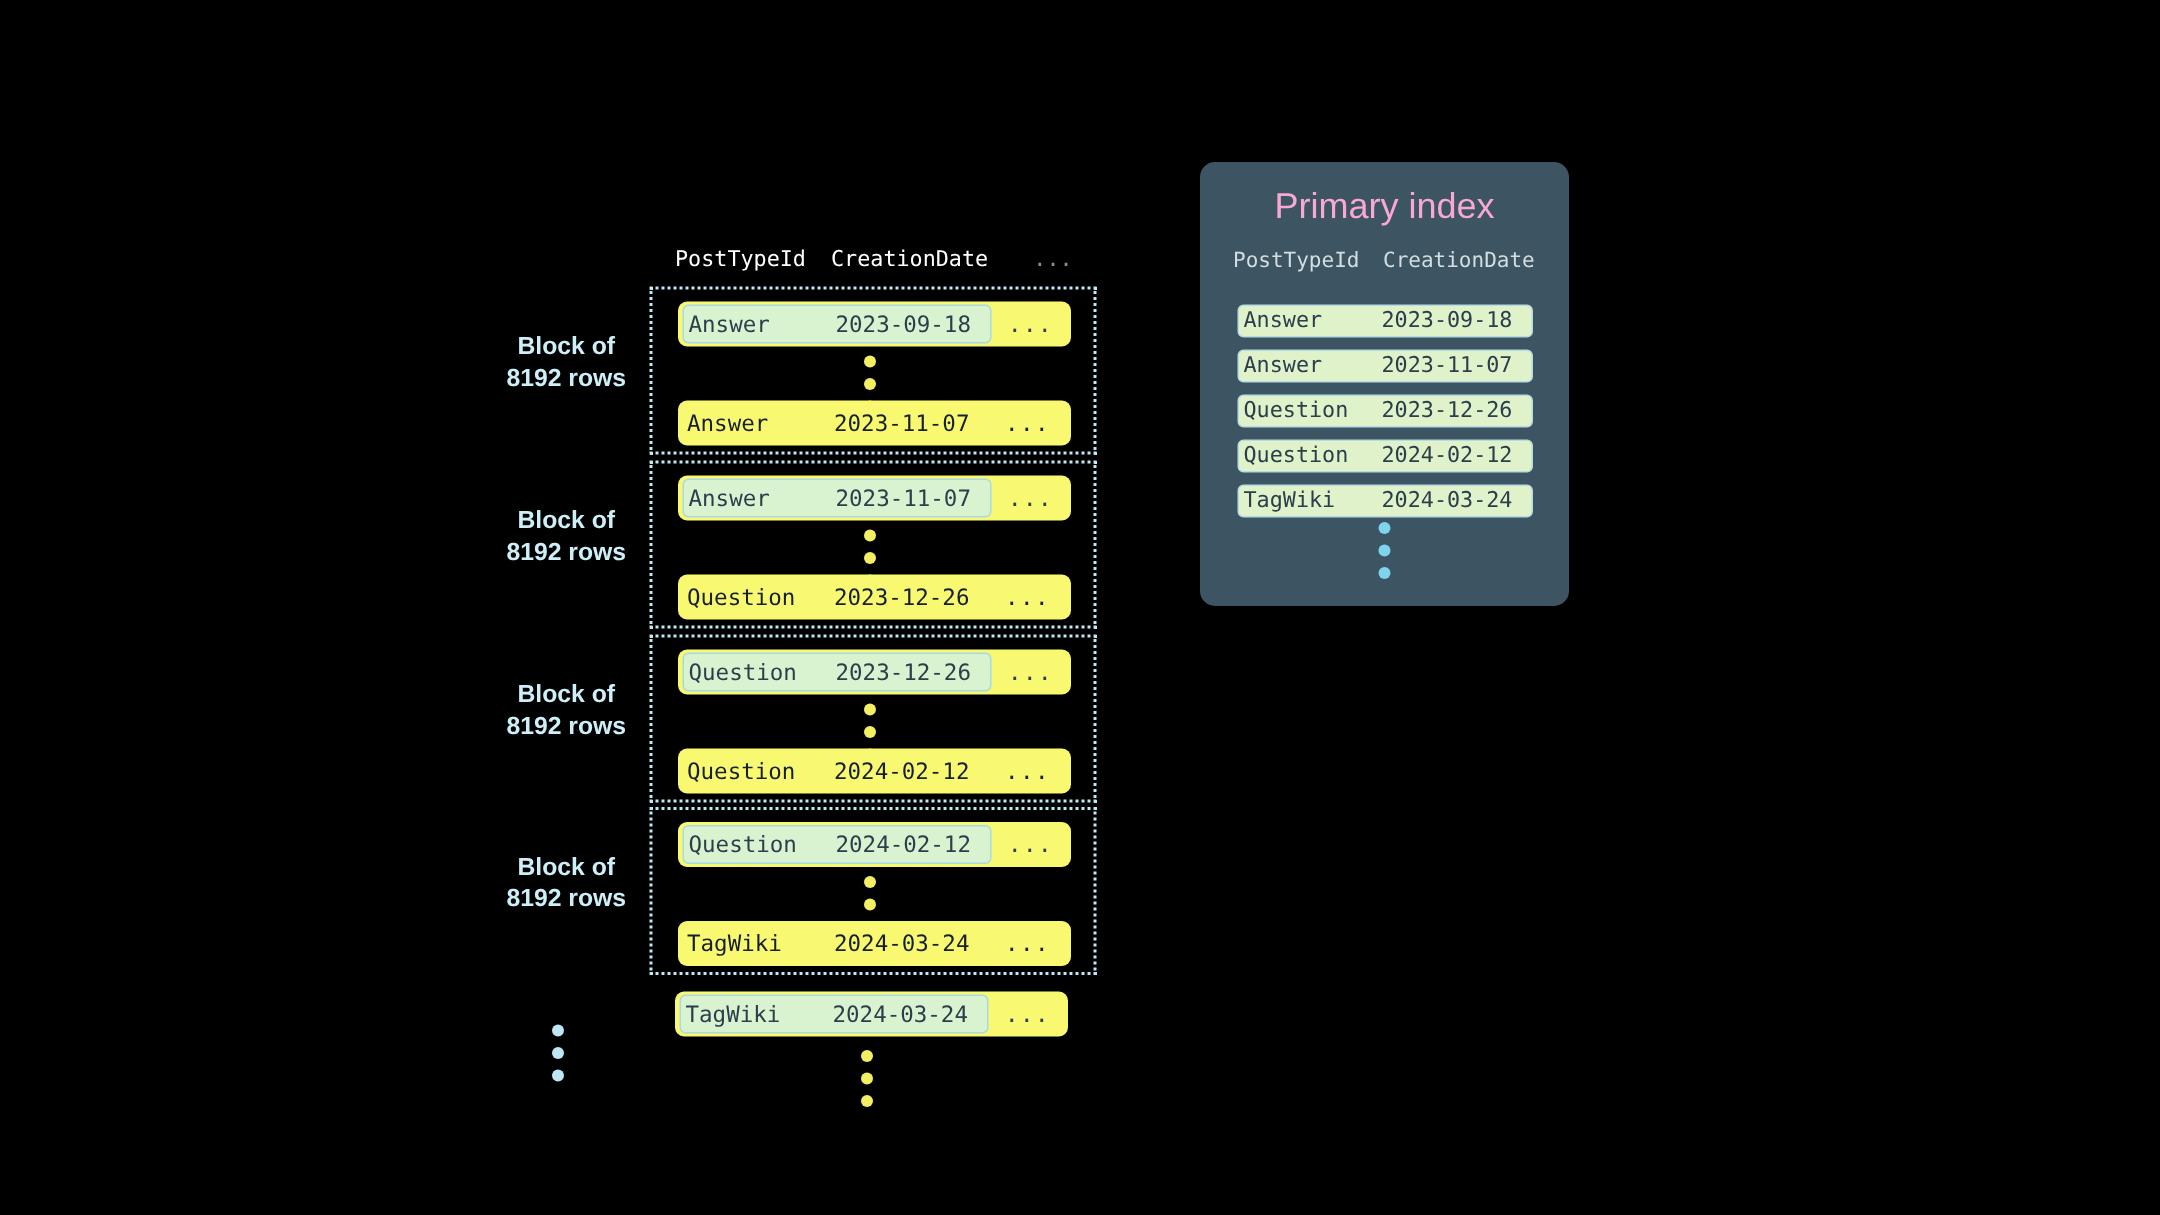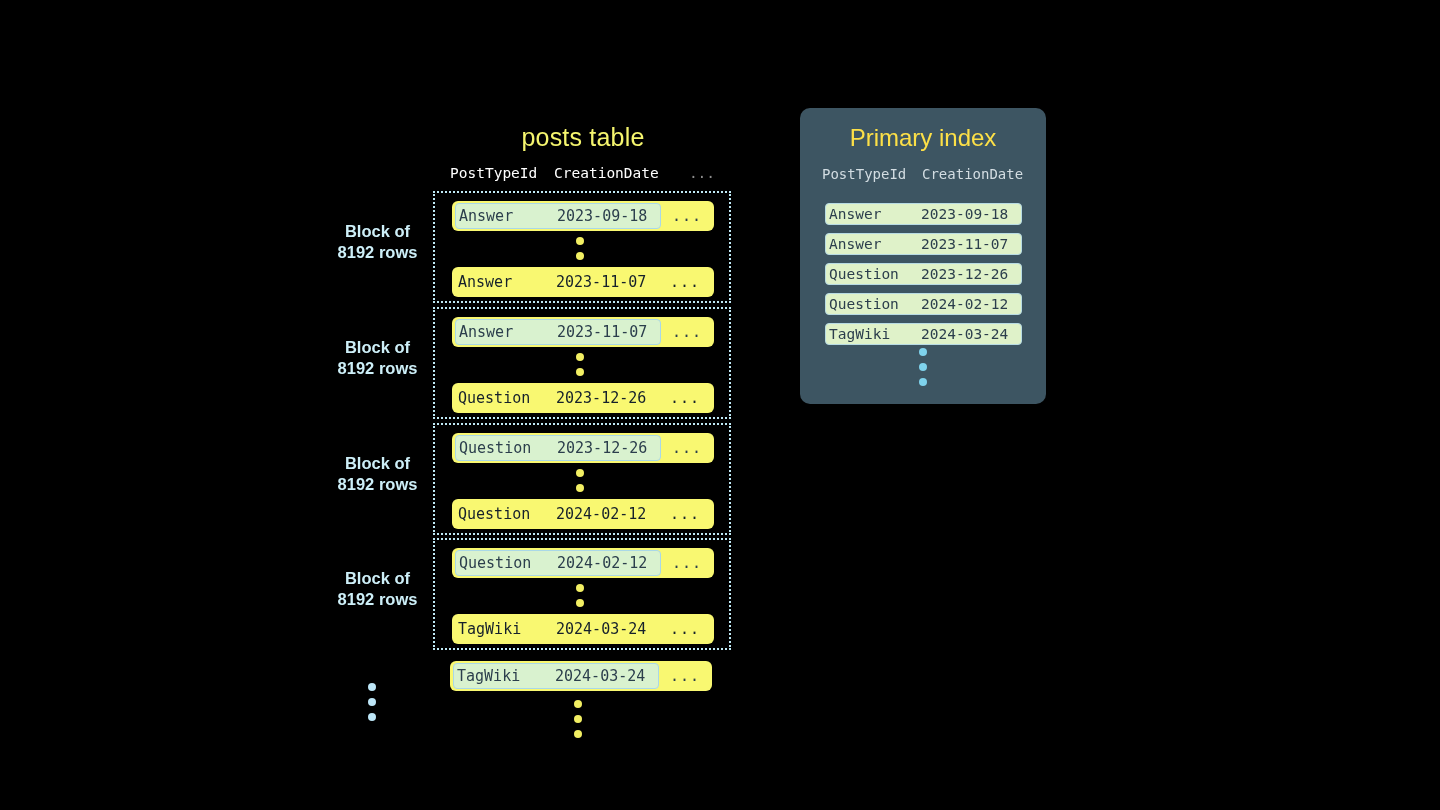--- a/index.html
+++ b/index.html
@@ -135,21 +135,21 @@
     height: 296px;
     background: #3d5562;
     border-radius: 10px;
   }
   .pi-title {
     position: absolute;
     top: 16px;
     left: 0;
     width: 246px;
     text-align: center;
-    color: #fde047;
+    color: #f9a8d4;
     font-size: 24px;
   }
   .pi-headers {
     position: absolute;
     top: 58px;
     left: 22px;
     width: 210px;
     display: flex;
     font-family: "DejaVu Sans Mono", monospace;
     font-size: 14px;
@@ -197,21 +197,20 @@
     height: 8px;
     border-radius: 50%;
     background: #7fd3ec;
   }
 </style>
 </head>
 <body>
 
 <div id="posts-table">
 
-  <div class="table-title">posts table</div>
 
   <div class="col-headers">
     <span class="ch-type">PostTypeId</span>
     <span class="ch-date">CreationDate</span>
     <span class="ch-more">...</span>
   </div>
 
   <div class="block" style="top:76px;height:112px;">
     <div class="block-label" style="top:28px;">
       <div>Block of</div>

